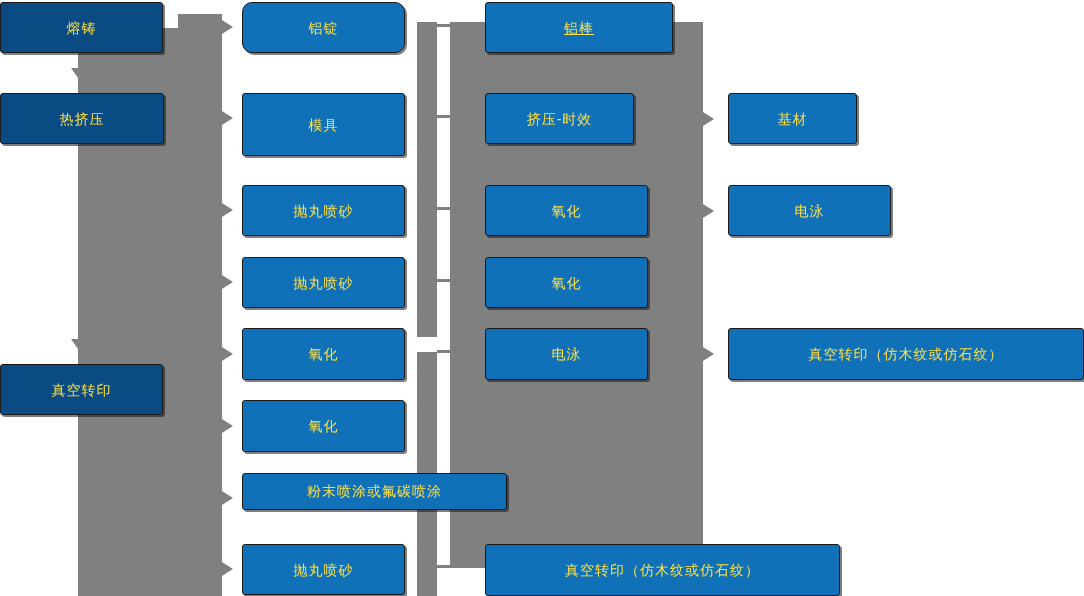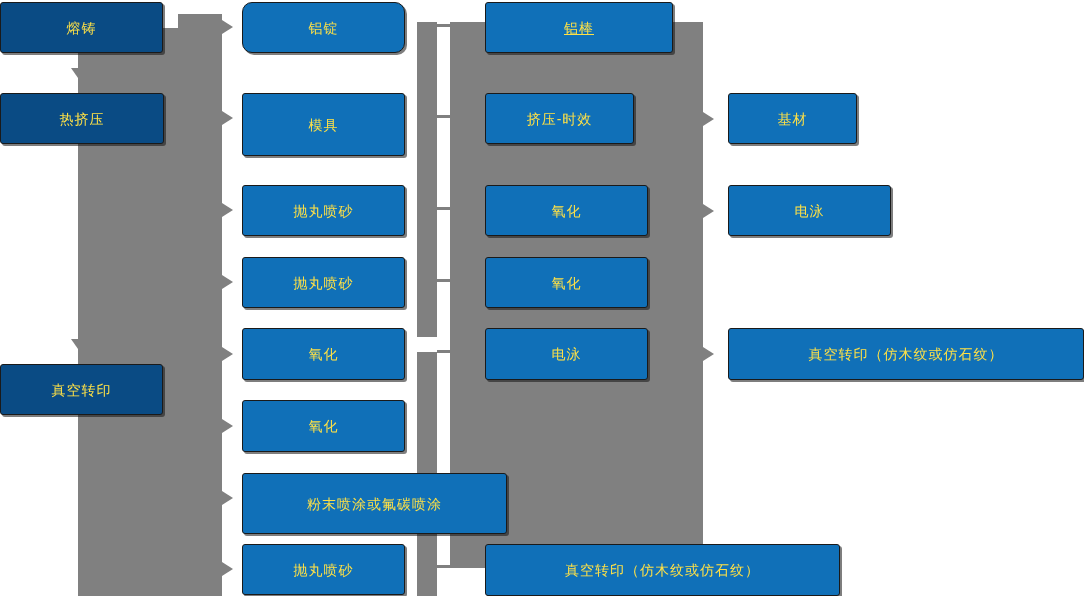--- a/index.html
+++ b/index.html
@@ -138,21 +138,21 @@
       </div>
       <div class="box step" style="left: 242px; top: 257px; width: 163px; height: 51px;">
         <span class="box-label">抛丸喷砂</span>
       </div>
       <div class="box step" style="left: 242px; top: 328px; width: 163px; height: 52px;">
         <span class="box-label">氧化</span>
       </div>
       <div class="box step" style="left: 242px; top: 400px; width: 163px; height: 52px;">
         <span class="box-label">氧化</span>
       </div>
-      <div class="box step" style="left: 242px; top: 473px; width: 265px; height: 61px;">
+      <div class="box step" style="left: 242px; top: 473px; width: 265px; height: 37px; font-family: Liberation Mono, monospace;">
         <span class="box-label">粉末喷涂或氟碳喷涂</span>
       </div>
       <div class="box step" style="left: 242px; top: 544px; width: 163px; height: 51px;">
         <span class="box-label">抛丸喷砂</span>
       </div>
     </div>
   <div id="col3-boxes">
       <div class="box step" style="left: 485px; top: 2px; width: 188px; height: 51px; text-decoration: underline;">
         <span class="box-label">铝棒</span>
       </div>

